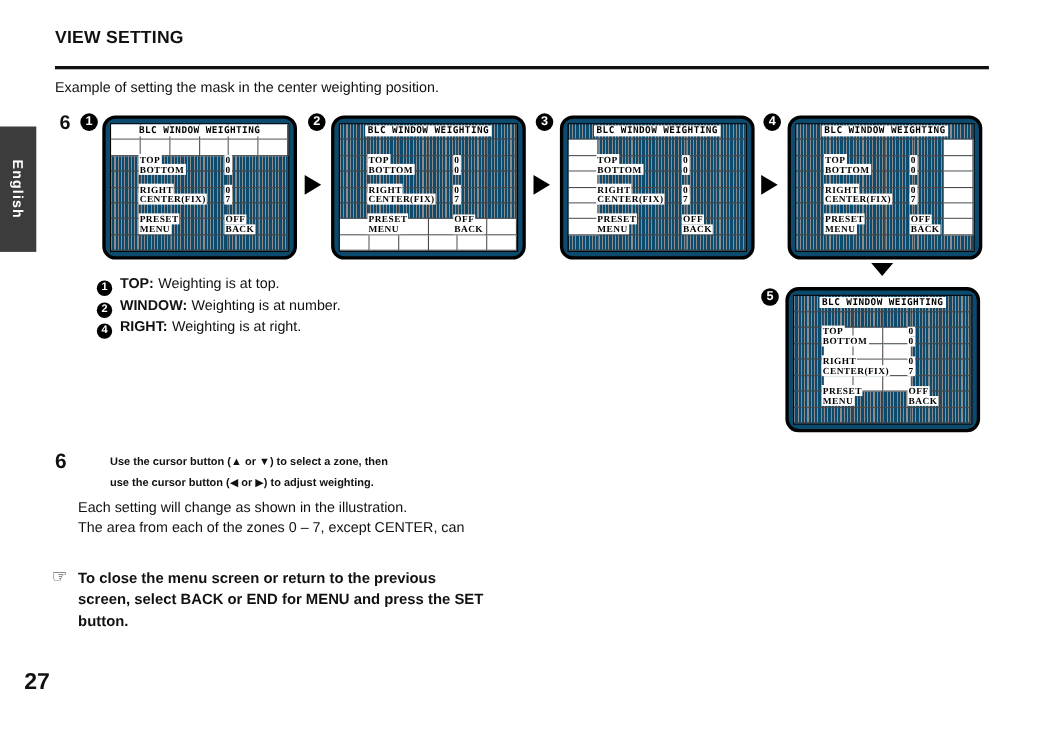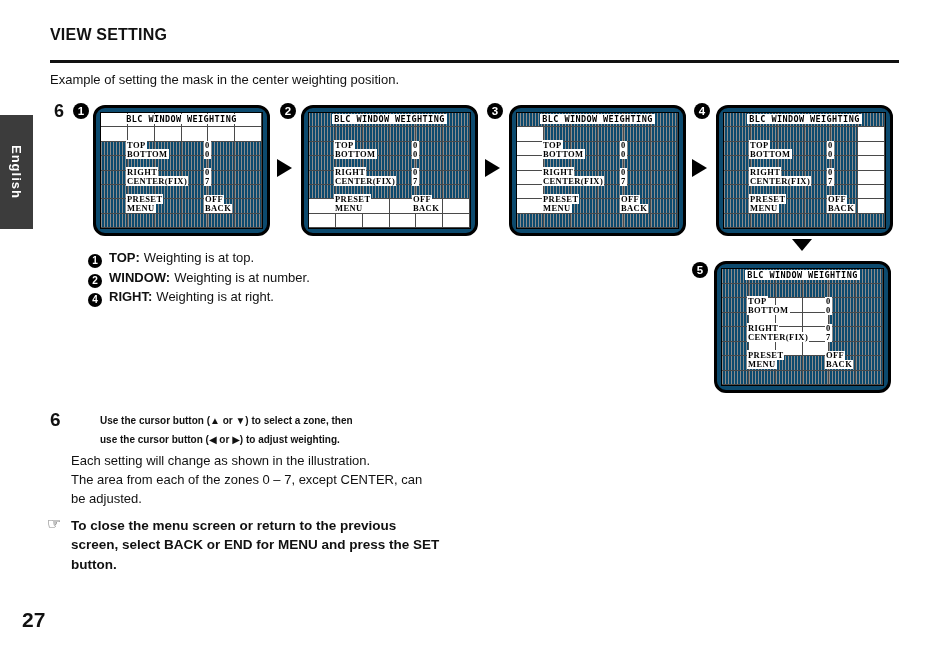--- a/index.html
+++ b/index.html
@@ -419,21 +419,20 @@
   </div>
 
   <div class="step-number">6</div>
   <div class="step-bold">
     <div>Use the cursor button (▲ or ▼) to select a zone, then</div>
     <div>use the cursor button (◀ or ▶) to adjust weighting.</div>
   </div>
   <div class="step-body">
     <div>Each setting will change as shown in the illustration.</div>
     <div>The area from each of the zones 0 – 7, except CENTER, can</div>
-    <div>be adjusted.</div>
   </div>
 
   <div class="note-icon">☞</div>
   <div class="note-text">
     <div>To close the menu screen or return to the previous</div>
     <div>screen, select BACK or END for MENU and press the SET</div>
     <div>button.</div>
   </div>
 
   <div class="page-number">27</div>

